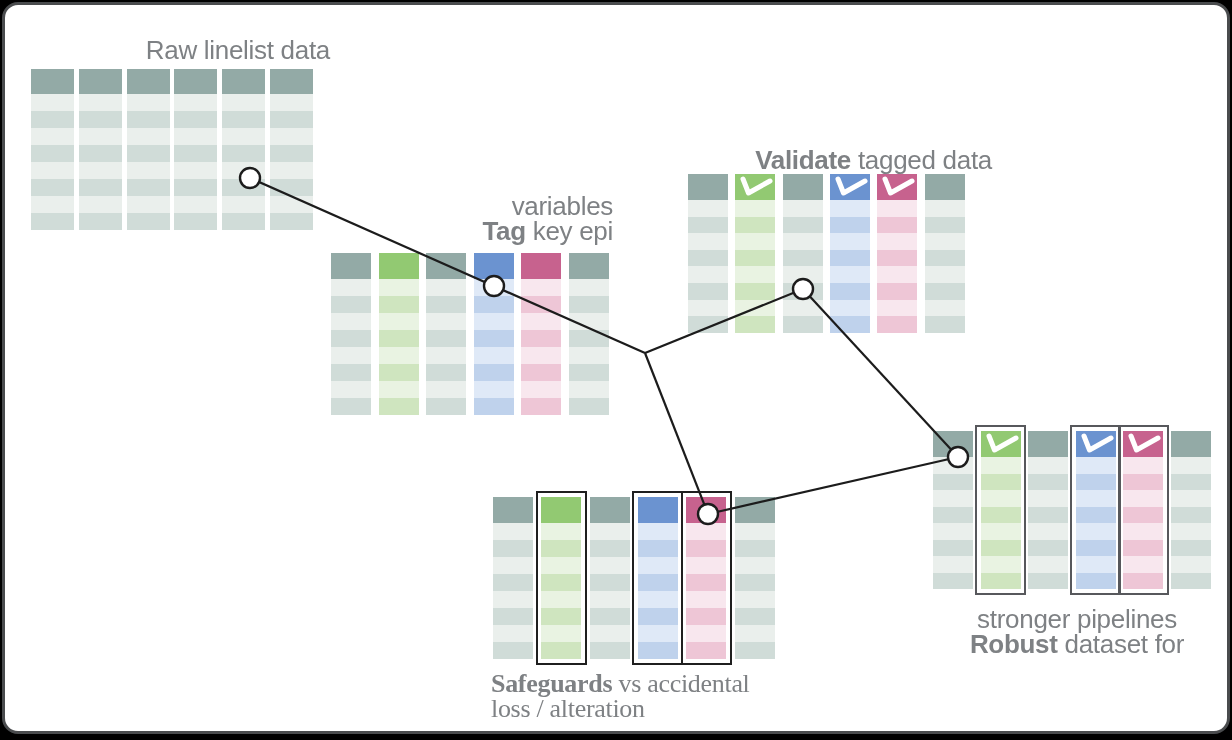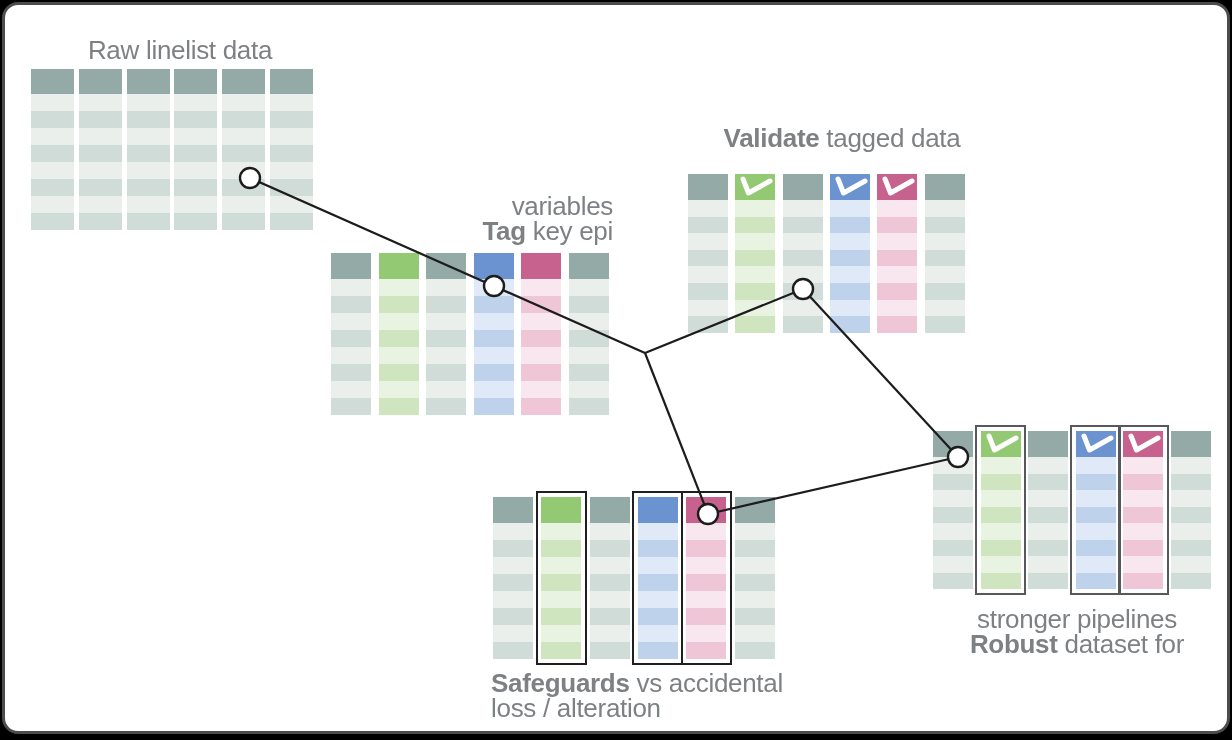--- a/index.html
+++ b/index.html
@@ -93,21 +93,21 @@
           <div class="hdr" style="height: 25px; background: rgb(147, 170, 166);"></div>
           <div class="cell" style="height: 17px; background: rgb(234, 239, 236);"></div>
           <div class="cell" style="height: 17px; background: rgb(208, 220, 216);"></div>
           <div class="cell" style="height: 17px; background: rgb(234, 239, 236);"></div>
           <div class="cell" style="height: 17px; background: rgb(208, 220, 216);"></div>
           <div class="cell" style="height: 17px; background: rgb(234, 239, 236);"></div>
           <div class="cell" style="height: 17px; background: rgb(208, 220, 216);"></div>
           <div class="cell" style="height: 17px; background: rgb(234, 239, 236);"></div>
           <div class="cell" style="height: 17px; background: rgb(208, 220, 216);"></div>
         </div>
-        <div class="lbl" style="left: 25px; top: 33px; width: 300px; text-align: center;">
+        <div class="lbl" style="left: 25px; top: 33px; width: 300px; text-align: right;">
           <div><span>Raw linelist data</span></div>
         </div>
       </div>
       <div>
         <div class="col" style="left: 326px; top: 248px; width: 40px;">
           <div class="hdr" style="height: 26px; background: rgb(147, 170, 166);"></div>
           <div class="cell" style="height: 17px; background: rgb(234, 239, 236);"></div>
           <div class="cell" style="height: 17px; background: rgb(208, 220, 216);"></div>
           <div class="cell" style="height: 17px; background: rgb(234, 239, 236);"></div>
           <div class="cell" style="height: 17px; background: rgb(208, 220, 216);"></div>
@@ -248,21 +248,21 @@
           <div class="hdr" style="height: 26px; background: rgb(147, 170, 166);"></div>
           <div class="cell" style="height: 16.6px; background: rgb(234, 239, 236);"></div>
           <div class="cell" style="height: 16.6px; background: rgb(208, 220, 216);"></div>
           <div class="cell" style="height: 16.6px; background: rgb(234, 239, 236);"></div>
           <div class="cell" style="height: 16.6px; background: rgb(208, 220, 216);"></div>
           <div class="cell" style="height: 16.6px; background: rgb(234, 239, 236);"></div>
           <div class="cell" style="height: 16.6px; background: rgb(208, 220, 216);"></div>
           <div class="cell" style="height: 16.6px; background: rgb(234, 239, 236);"></div>
           <div class="cell" style="height: 16.6px; background: rgb(208, 220, 216);"></div>
         </div>
-        <div class="lbl" style="left: 687px; top: 121px; width: 300px; text-align: center;">
+        <div class="lbl" style="left: 687px; top: 143px; width: 300px; text-align: right;">
           <div><b>Validate</b><span> tagged data</span></div>
         </div>
       </div>
       <div>
         <div class="col" style="left: 488px; top: 492px; width: 40px;">
           <div class="hdr" style="height: 26px; background: rgb(147, 170, 166);"></div>
           <div class="cell" style="height: 17px; background: rgb(234, 239, 236);"></div>
           <div class="cell" style="height: 17px; background: rgb(208, 220, 216);"></div>
           <div class="cell" style="height: 17px; background: rgb(234, 239, 236);"></div>
           <div class="cell" style="height: 17px; background: rgb(208, 220, 216);"></div>
@@ -322,21 +322,21 @@
           <div class="hdr" style="height: 26px; background: rgb(147, 170, 166);"></div>
           <div class="cell" style="height: 17px; background: rgb(234, 239, 236);"></div>
           <div class="cell" style="height: 17px; background: rgb(208, 220, 216);"></div>
           <div class="cell" style="height: 17px; background: rgb(234, 239, 236);"></div>
           <div class="cell" style="height: 17px; background: rgb(208, 220, 216);"></div>
           <div class="cell" style="height: 17px; background: rgb(234, 239, 236);"></div>
           <div class="cell" style="height: 17px; background: rgb(208, 220, 216);"></div>
           <div class="cell" style="height: 17px; background: rgb(234, 239, 236);"></div>
           <div class="cell" style="height: 17px; background: rgb(208, 220, 216);"></div>
         </div>
-        <div class="lbl" style="left: 486px; top: 666px; width: 330px; text-align: left;">
+        <div class="lbl" style="left: 486px; top: 666px; width: 330px; text-align: left; font-family: Liberation Serif, serif;">
           <div><b>Safeguards</b><span> vs accidental</span></div>
           <div><span>loss / alteration</span></div>
         </div>
       </div>
       <div>
         <div class="col" style="left: 928px; top: 426px; width: 40px;">
           <div class="hdr" style="height: 26px; background: rgb(147, 170, 166);"></div>
           <div class="cell" style="height: 16.5px; background: rgb(234, 239, 236);"></div>
           <div class="cell" style="height: 16.5px; background: rgb(208, 220, 216);"></div>
           <div class="cell" style="height: 16.5px; background: rgb(234, 239, 236);"></div>

